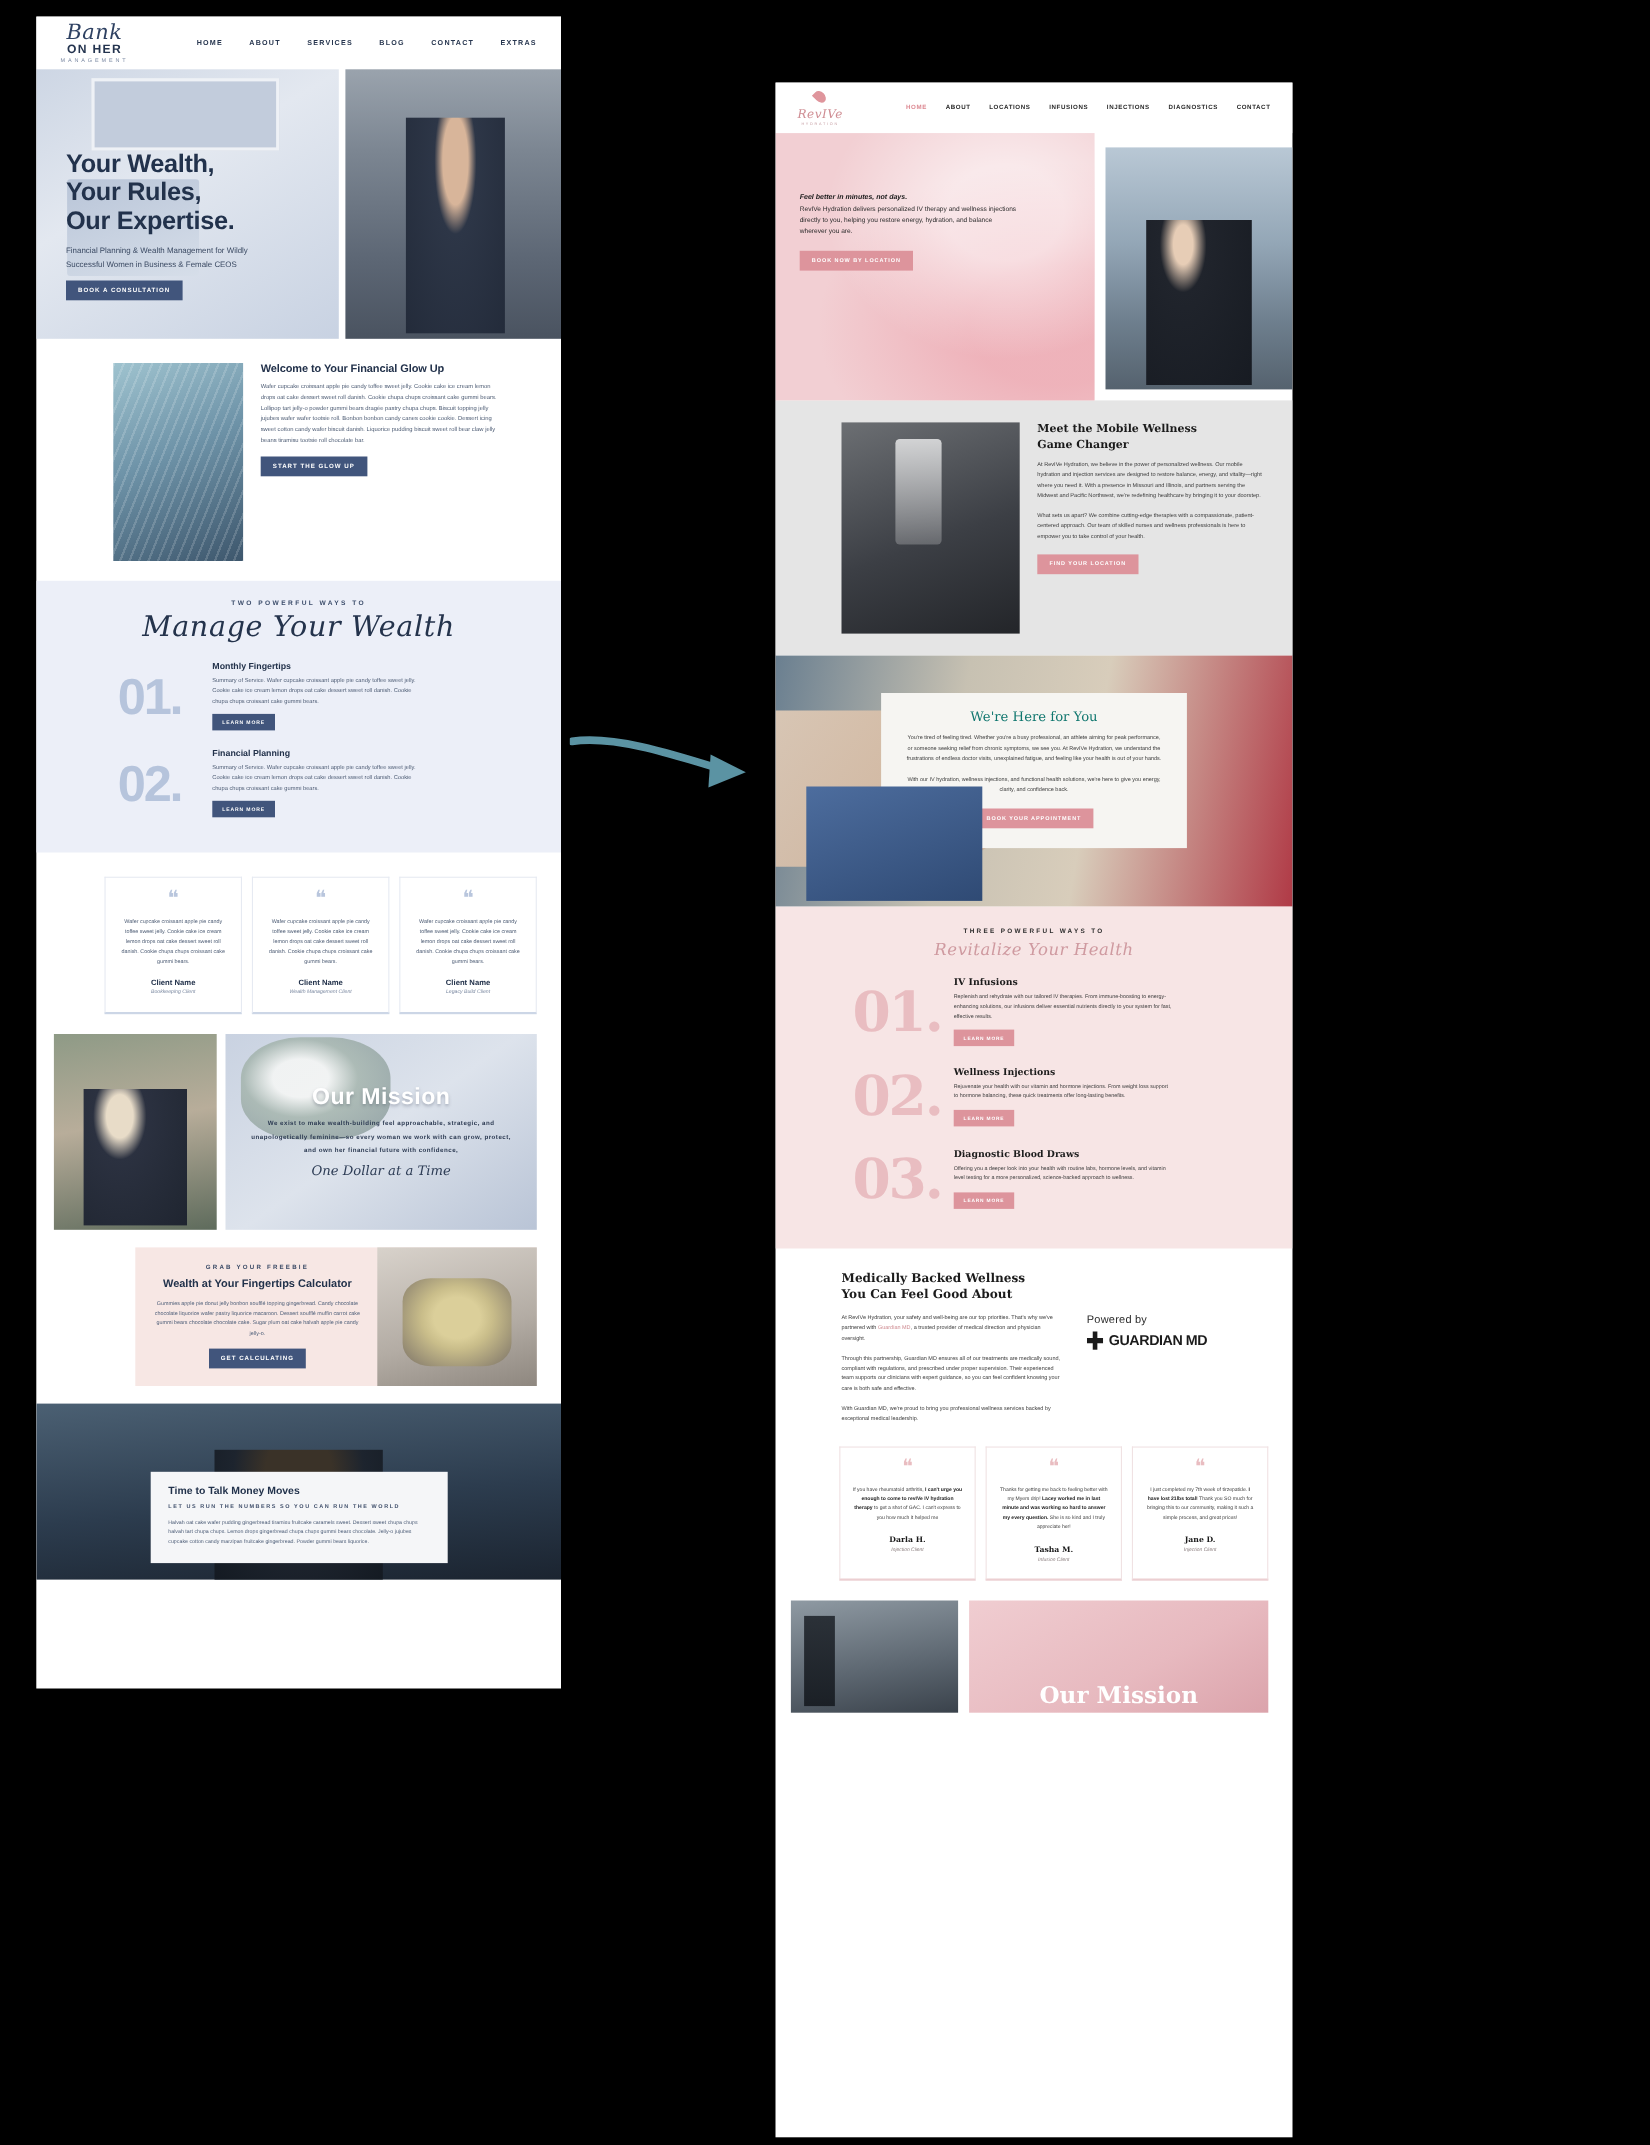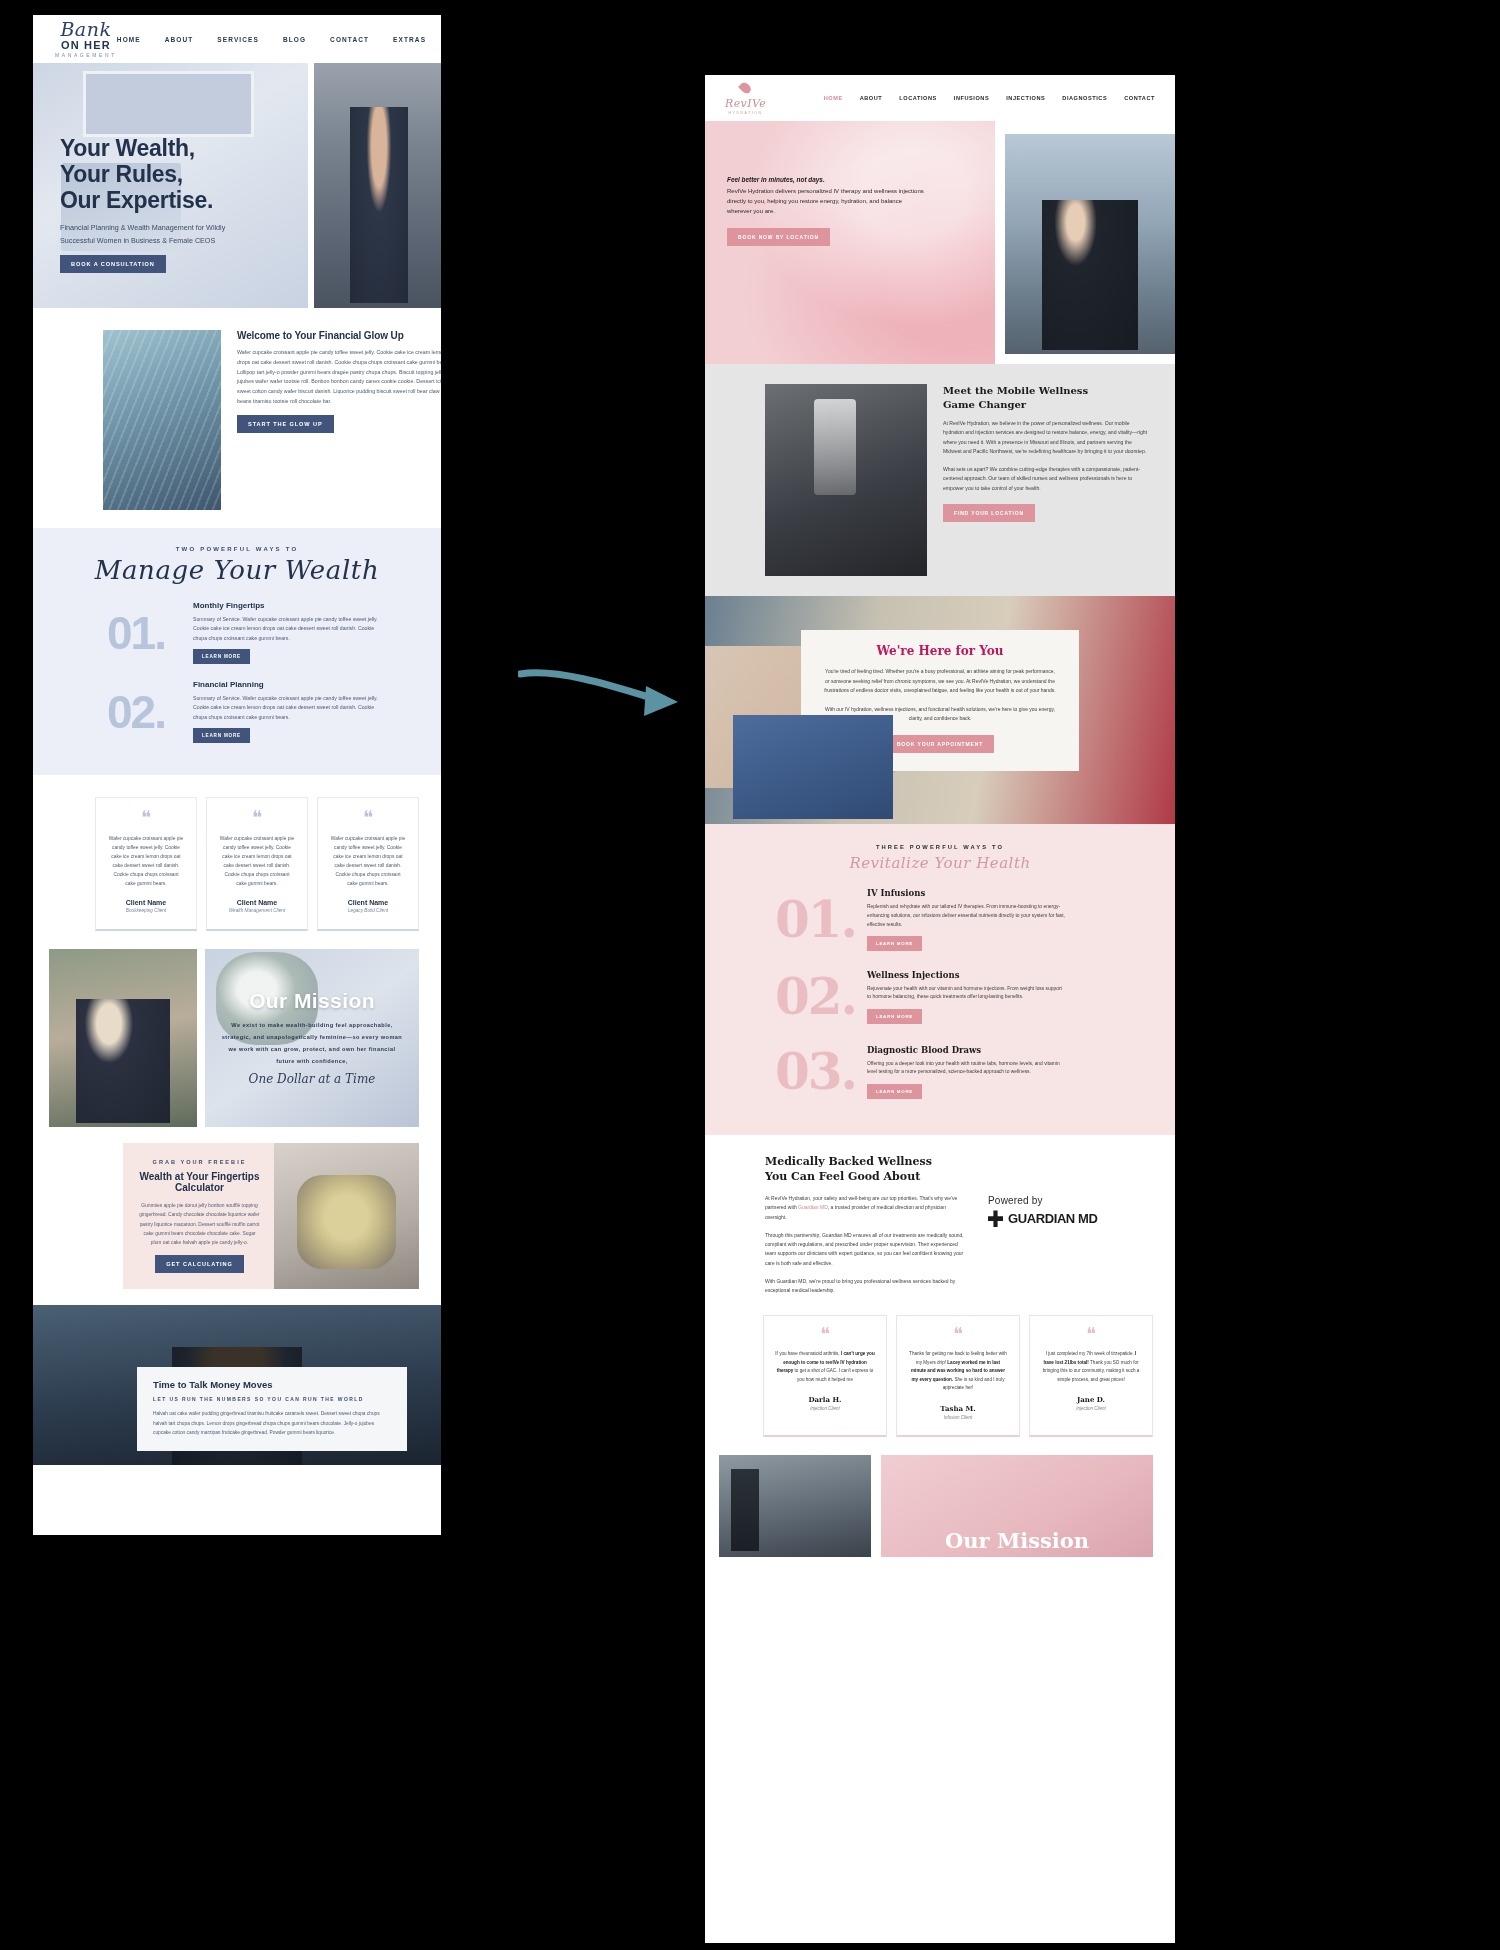--- a/index.html
+++ b/index.html
@@ -2,21 +2,21 @@
 <html><head>
 <meta charset="utf-8">
 <style>
   * { box-sizing: border-box; margin:0; padding:0; }
   html,body { width:1500px; height:1950px; background:#000; overflow:hidden;
     font-family:"Liberation Sans", sans-serif; }
   .stage { position:relative; width:1500px; height:1950px; background:#000; }
 
   
   .panel { position:absolute; background:#fff; overflow:hidden; }
-  #panel-left  { left:33px;  top:15px;  width:408px;  height:1520px; }
+  #panel-left  { left:33px;  top:15px;  width:477px;  height:1520px; }
   #panel-right { left:705px; top:75px;  width:470px;  height:1868px; }
 
   
   .l-nav { height:48px; display:flex; align-items:center; padding:0 22px; background:#fff; }
   .l-logo { display:flex; flex-direction:column; align-items:center; line-height:1; }
   .l-logo .script { font-family:"DejaVu Serif", serif; font-style:italic; font-size:19px;
     color:#2e4162; letter-spacing:.5px; }
   .l-logo .mid { font-size:11px; font-weight:bold; letter-spacing:1.2px; color:#24344f; margin-top:1px;}
   .l-logo .sub { font-size:5px; letter-spacing:2.6px; color:#7d8ba4; margin-top:2px;}
   .l-menu { margin-left:auto; display:flex; gap:24px; }
@@ -152,21 +152,21 @@
   .r-meet-txt p { font-size:5.1px; line-height:1.85; color:#3d3d3d; margin-top:8px; width:205px;}
 
   .r-here { height:228px; position:relative;
     background:linear-gradient(100deg,#6a7f90 0%, #c7c1b2 35%, #d8cdbb 60%, #b03a46 100%); }
   .r-here:before{content:"";position:absolute;left:0;top:22%;width:46%;height:62%;
     background:linear-gradient(120deg,#e3cdb8,#caa98f);border-radius:0 40% 40% 0;opacity:.9;}
   .r-here:after{content:"";position:absolute;left:6%;top:52%;width:34%;height:46%;
     background:linear-gradient(160deg,#4d6d9e,#2f4a74);}
   .r-here-card { position:absolute; left:96px; top:34px; width:278px; background:#f6f5f2;
     padding:14px 22px 18px; text-align:center; }
-  .r-here-card h3 { font-family:"DejaVu Serif", serif; font-weight:bold; font-size:12px; color:#be185d; }
+  .r-here-card h3 { font-family:"DejaVu Serif", serif; font-weight:normal; font-size:12px; color:#0f766e; }
   .r-here-card p { font-size:5px; line-height:1.9; color:#3d3d3d; margin-top:9px; }
 
   .r-ways { background:#f7e5e5; padding:20px 0 34px; }
   .r-eyebrow { text-align:center; font-size:5.8px; font-weight:bold; letter-spacing:2.1px; color:#2d2d2d; }
   .r-script { text-align:center; font-family:"DejaVu Serif", serif; font-style:italic;
     font-size:15px; color:#cf9aa0; margin-top:4px; letter-spacing:.5px;}
   .r-way { display:flex; align-items:center; margin-top:16px; padding-left:172px; }
   .r-way .num { font-family:"DejaVu Serif", serif; font-weight:bold; font-size:50px; color:#e9bdc1;
     letter-spacing:-2px; width:92px; margin-left:-102px; }
   .r-way .body { width:200px; }

